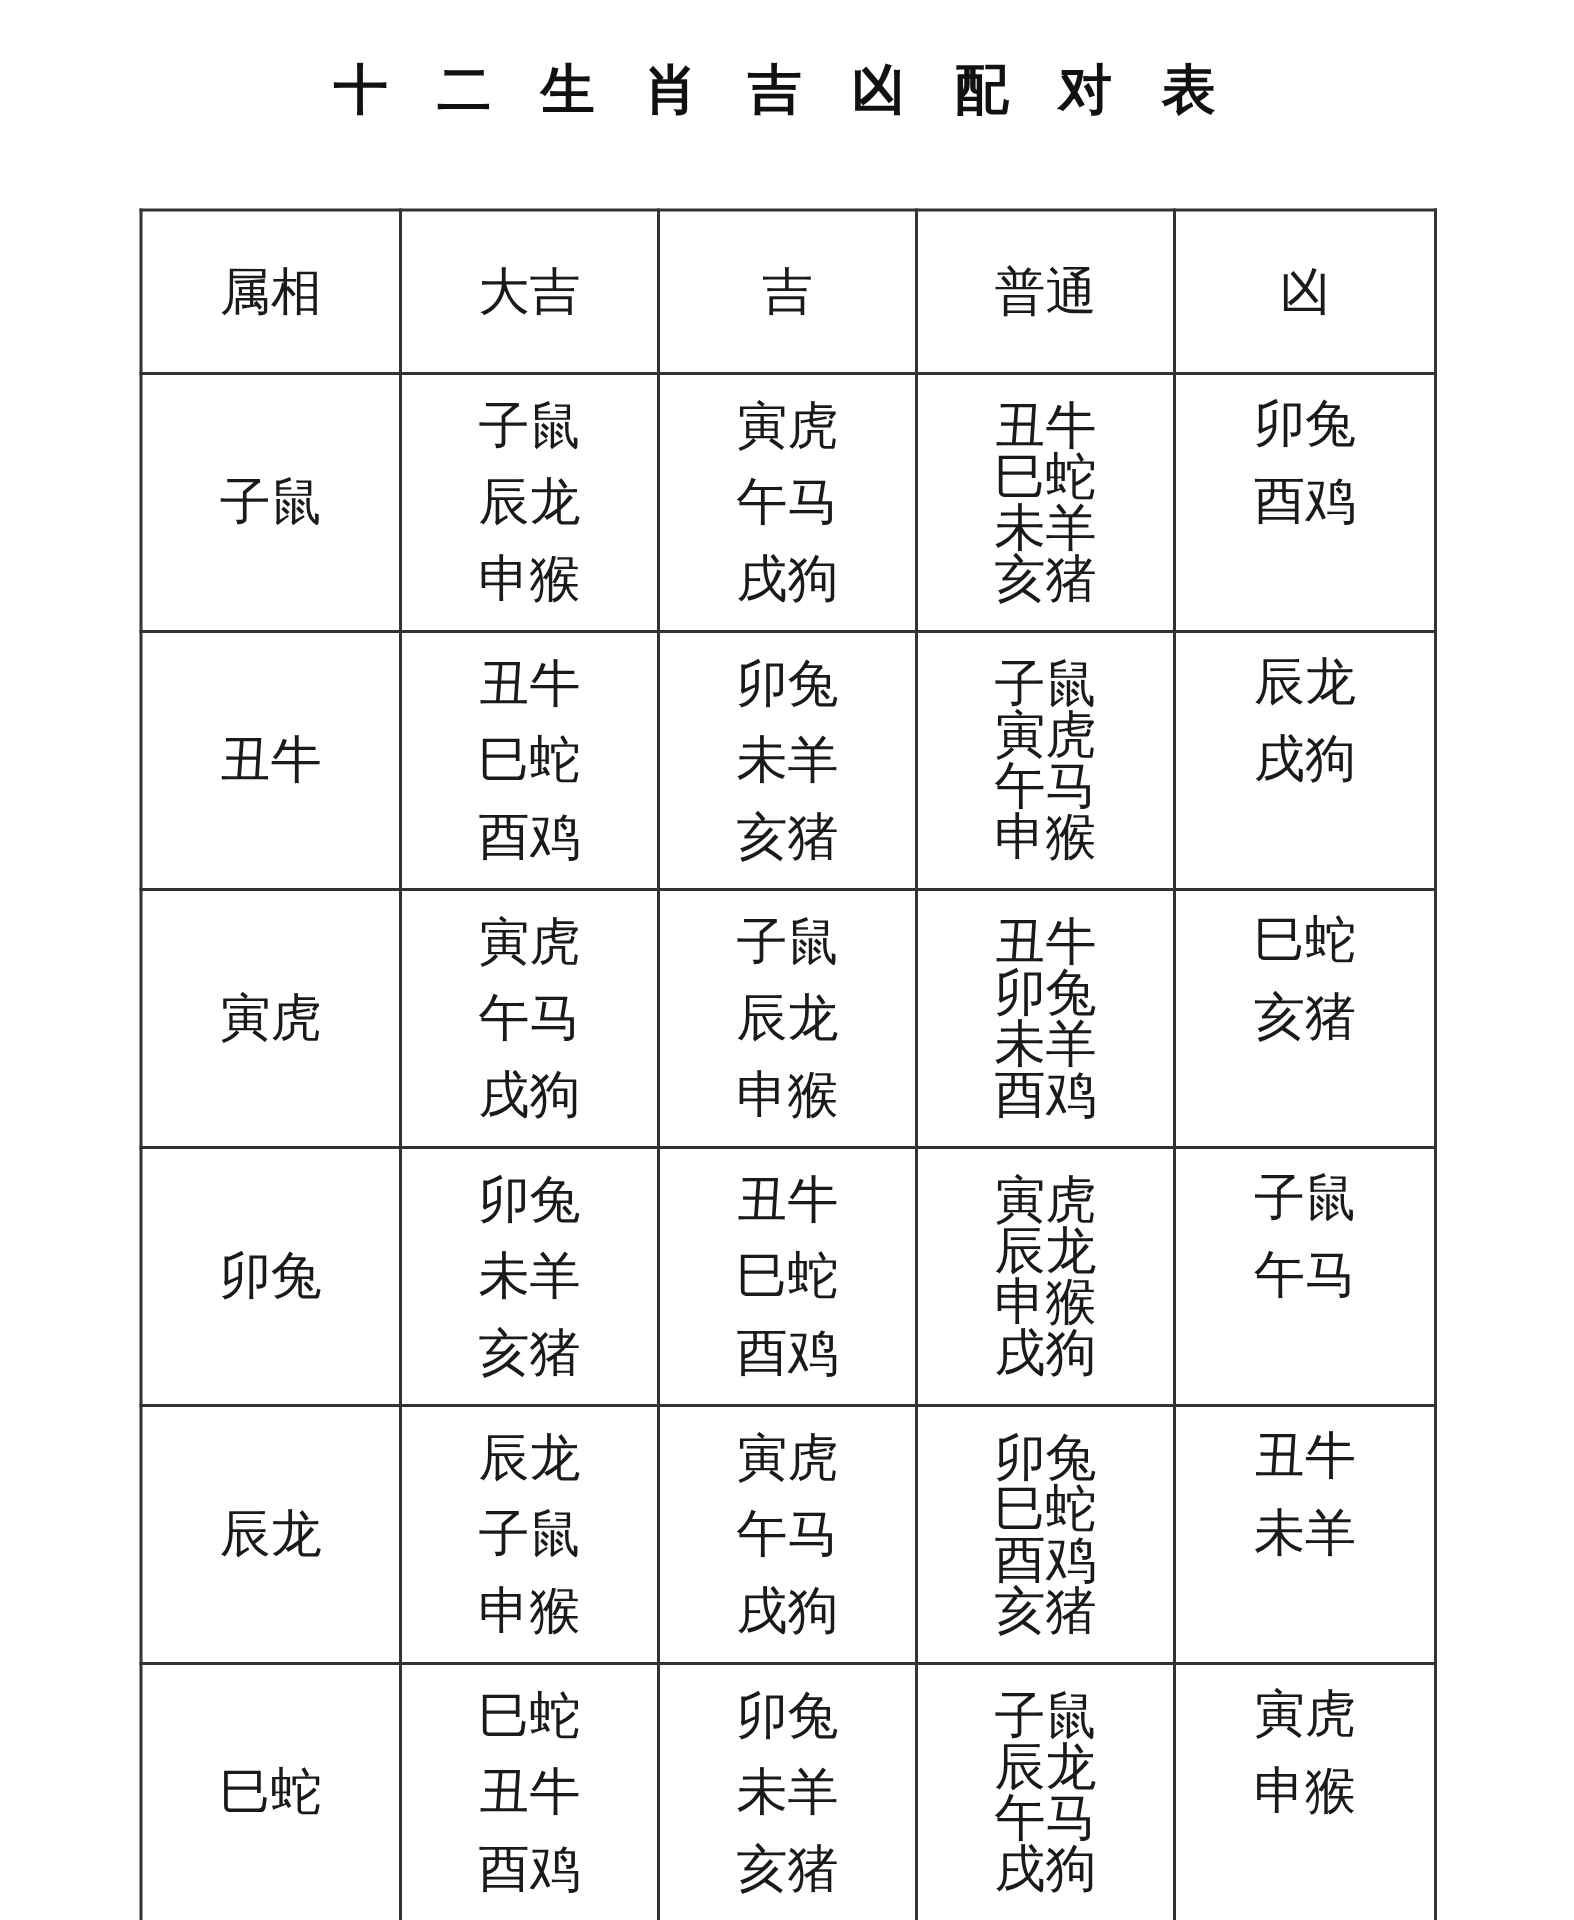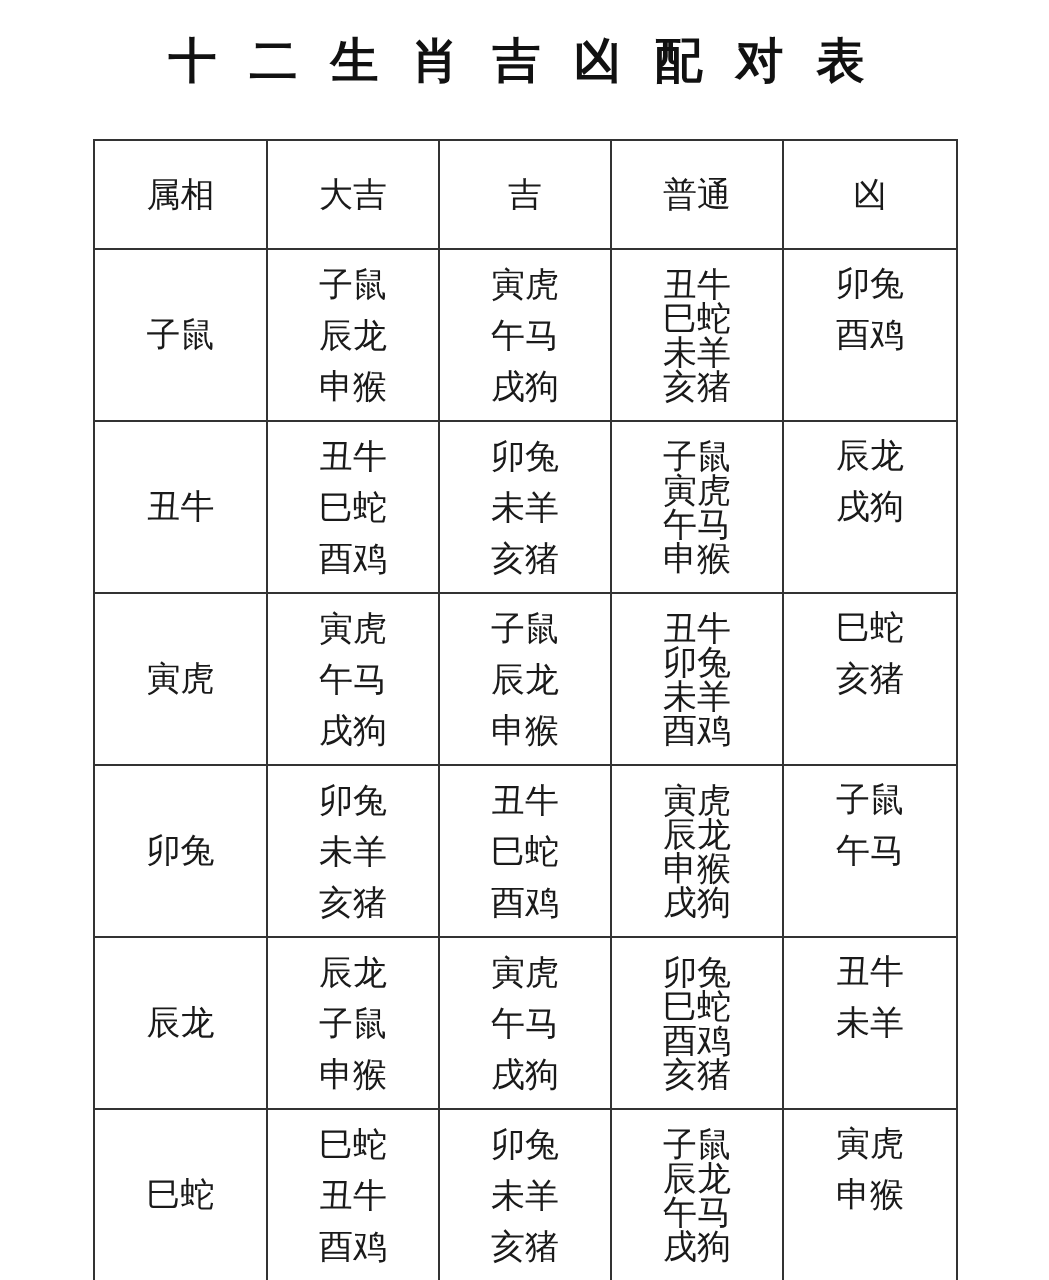--- a/index.html
+++ b/index.html
@@ -1,19 +1,19 @@
 <!DOCTYPE html>
 <html><head>
   <meta charset="utf-8">
   <style>
     html, body { margin: 0; padding: 0; background: #ffffff; }
     body { width: 1049px; height: 1280px; overflow: hidden; position: relative;
            font-family: "DejaVu Sans", sans-serif; color: #1a1a1a; }
     .title { position: absolute; top: 30px; left: 0; width: 1049px; text-align: center;
-             font-family: "DejaVu Serif", serif; font-weight: bold; font-size: 48px;
+             font-family: "DejaVu Serif", serif; font-weight: bold; font-size: 36px;
              letter-spacing: 33px; color: #111; line-height: 60px; padding-left: 17px; box-sizing: border-box; }
     table { position: absolute; left: 93px; top: 139px; border-collapse: collapse;
             table-layout: fixed; width: 863px; }
     td, th { border: 2px solid #333; text-align: center; vertical-align: middle;
              font-weight: normal; font-size: 34px; padding: 0; }
     th { height: 107px; }
     td.c { height: 170px; }
     .cell-inner { display: flex; flex-direction: column; align-items: center; justify-content: center; }
     .cell-inner.three span { line-height: 51px; }
     .cell-inner.four span { line-height: 34px; }

